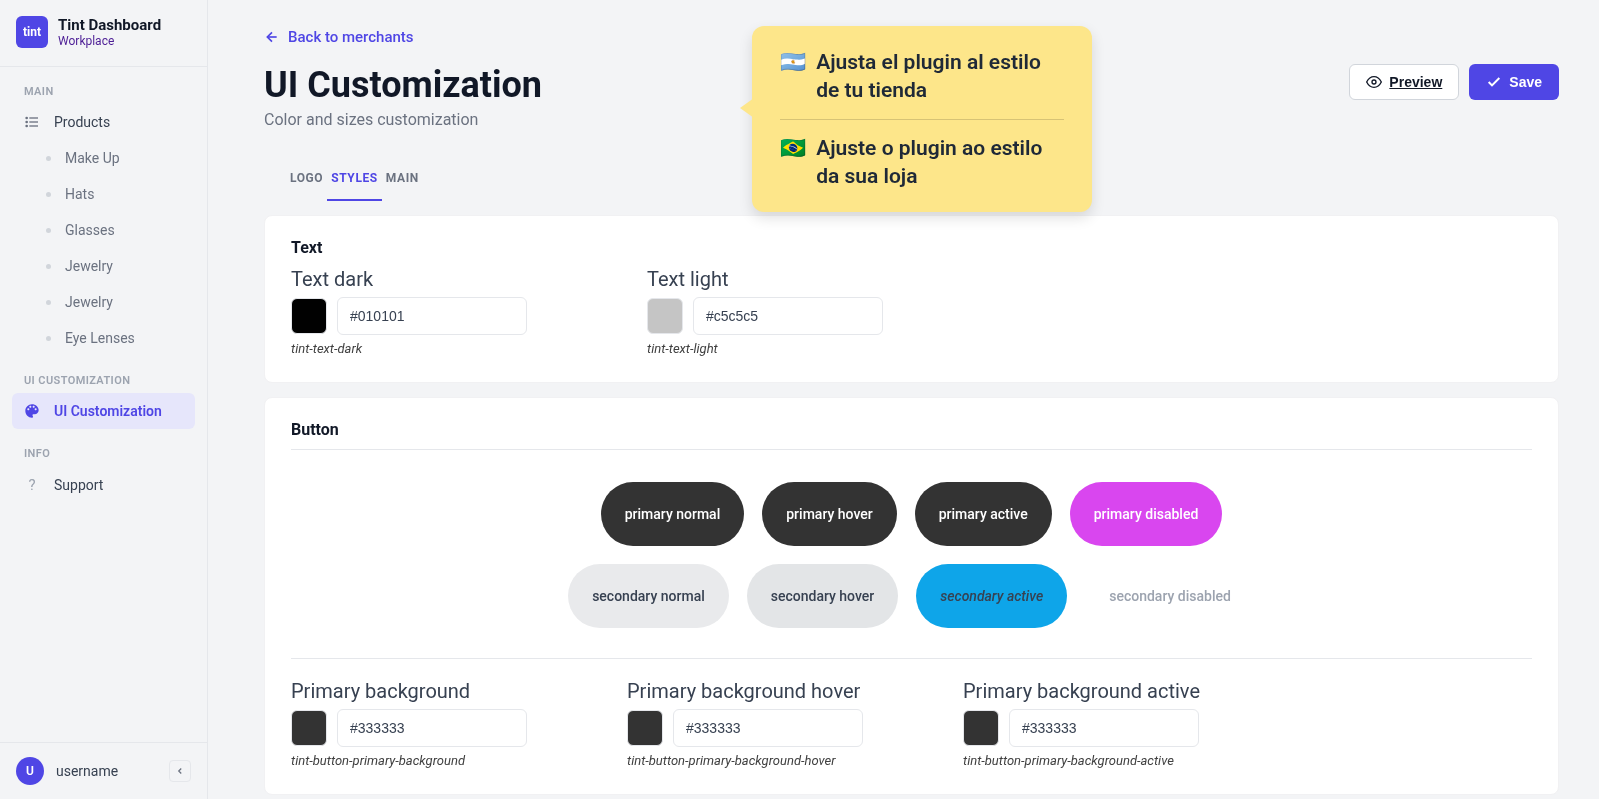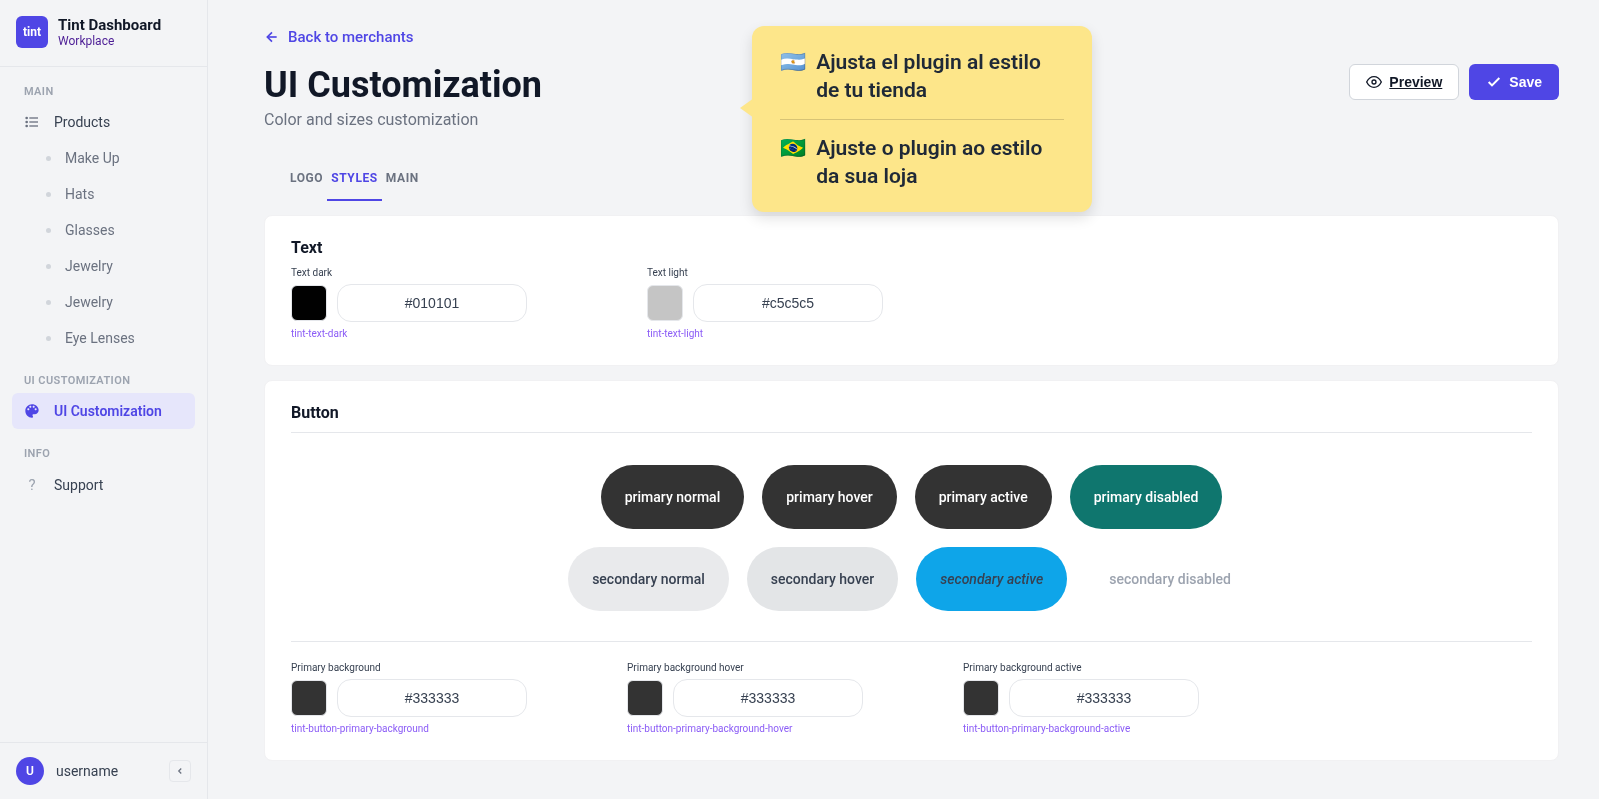--- a/index.html
+++ b/index.html
@@ -44,32 +44,32 @@
 .callout::before { content: ""; position: absolute; left: -12px; top: 72px; border-width: 10px 14px 10px 0; border-style: solid; border-color: transparent #fde68a transparent transparent; }
 .callout-line { display: flex; align-items: flex-start; gap: 10px; font-size: 21px; font-weight: 600; color: #1f2937; line-height: 1.35; }
 .callout hr { border: none; border-top: 1px solid rgba(0,0,0,0.15); margin: 14px 0; }
 
 
 .card { background: #fff; border-radius: 8px; margin: 14px 40px 14px 56px; padding: 22px 26px 26px 26px; border: 1px solid #f1f1f3; }
 .section-title { font-size: 16px; font-weight: 700; margin-bottom: 10px; }
 .hr { border: none; border-top: 1px solid #e5e7eb; margin: 10px 0 20px 0; }
 .field-row { display: flex; gap: 40px; flex-wrap: wrap; }
 .field { display: flex; flex-direction: column; gap: 6px; }
-.field-label { font-size: 10px; color: #374151; }
+.field-label { font-size: 20px; color: #374151; }
 .swatch-row { display: flex; align-items: center; gap: 10px; }
 .swatch { width: 36px; height: 36px; border-radius: 6px; border: 1px solid #e5e7eb; }
-.color-input { width: 190px; height: 38px; border: 1px solid #e5e7eb; border-radius: 14px; padding: 0 12px; font-size: 14px; color: #374151; text-align: center; }
-.field-hint { font-size: 10px; color: #8b5cf6; }
+.color-input { width: 190px; height: 38px; border: 1px solid #e5e7eb; border-radius: 6px; padding: 0 12px; font-size: 14px; color: #374151; }
+.field-hint { font-size: 13px; color: #404040; font-style: italic; }
 
 .button-preview-row { display: flex; gap: 18px; justify-content: center; margin: 32px 0 18px 0; }
 .pill { padding: 24px 24px; border-radius: 999px; font-size: 14px; font-weight: 500; }
 .pill-primary-normal { background: #333333; color: #fff; }
 .pill-primary-hover { background: #333333; color: #fff; }
 .pill-primary-active { background: #333333; color: #fff; }
-.pill-primary-disabled { background: #0f766e; color: #fff; }
+.pill-primary-disabled { background: #d946ef; color: #fff; }
 .pill-secondary-normal { background: #e9eaec; color: #374151; }
 .pill-secondary-hover { background: #e3e5e7; color: #374151; }
 .pill-secondary-active { background: #0ea5e9; color: #374151; font-style: italic; }
 .pill-secondary-disabled { background: #fff; color: #9ca3af; }
 
 .svg-icon { width: 16px; height: 16px; flex-shrink: 0; }
 </style>
 </head>
 <body>
 

